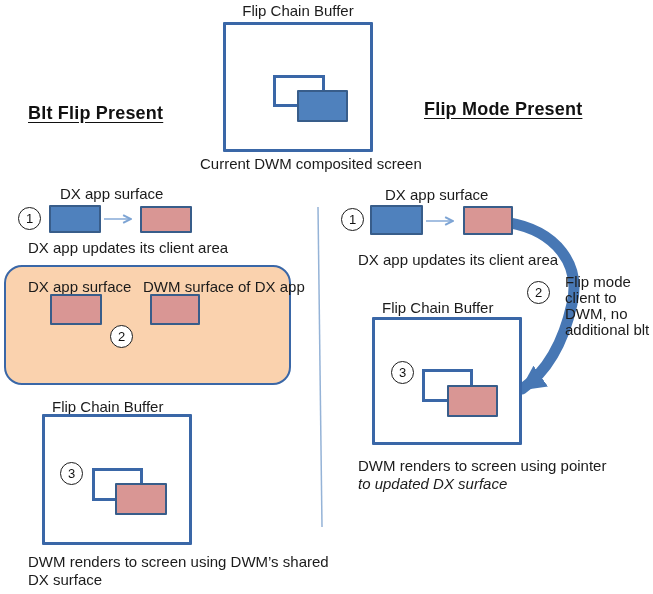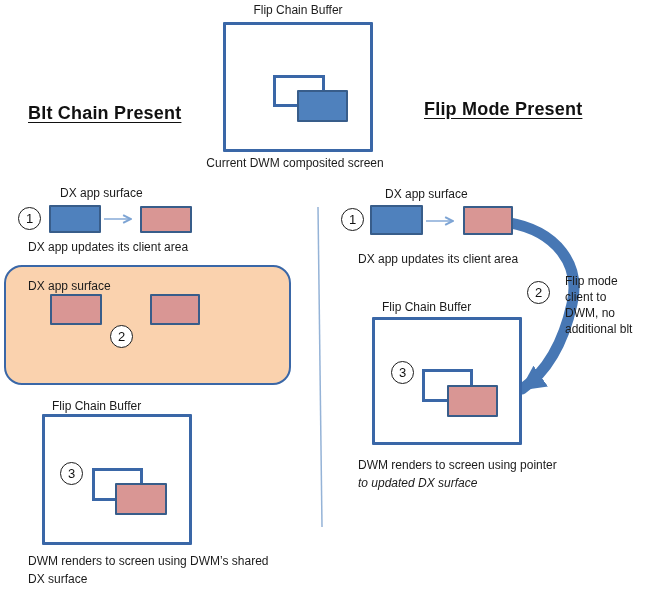--- a/index.html
+++ b/index.html
@@ -6,21 +6,21 @@
     --blue-fill:#4f81bd; --blue-border:#385d8a; --pink-fill:#d99694;
     --box-border:#3a67a7; --peach-fill:#fad2ae; --arrow-color:#4777b4;
     --thin-arrow:#7da4d4; --divider:#95b3d7; --text-color:#1b1b1b;
   }
   html,body{margin:0;padding:0;background:#fff;}
   .canvas{
     position:relative; width:653px; height:594px; background:#fff; overflow:hidden;
     font-family:"Liberation Sans","DejaVu Sans",sans-serif; color:var(--text-color);
   }
   .overlay{position:absolute;left:0;top:0;width:653px;height:594px;}
-  .txt{position:absolute;font-size:12px;line-height:17px;white-space:nowrap;color:var(--text-color);}
+  .txt{position:absolute;font-size:15px;line-height:17px;white-space:nowrap;color:var(--text-color);}
   .center{text-align:center;}
   .heading{
     position:absolute;font-size:18px;font-weight:600;letter-spacing:.2px;
     text-decoration:underline;text-underline-offset:3px;color:#111;white-space:nowrap;
   }
   .rect{position:absolute;box-sizing:border-box;}
   .blue{background:var(--blue-fill);border:2px solid var(--blue-border);border-radius:1px;}
   .pink{background:var(--pink-fill);border:2px solid var(--blue-border);border-radius:1px;}
   .bigbox{position:absolute;box-sizing:border-box;background:#fff;border:3px solid var(--box-border);border-radius:1px;}
   .whiterect{background:#fff;border:3px solid var(--box-border);}
@@ -64,30 +64,31 @@
     <path class="swoosh" d="M 84 330 C 94 354, 136 358, 153 341" marker-end="url(#solidhead)"></path>
     <path class="bigcurve" d="M 505 222 C 558 230, 581 266, 572 304 C 564 340, 548 371, 522 389" marker-end="url(#bigsolidhead)"></path>
   </svg>
 
   <div class="txt center" style="left:223px;top:2px;width:150px;">Flip Chain Buffer</div>
   <div class="bigbox" style="left:223px;top:22px;width:150px;height:130px;"></div>
   <div class="rect whiterect" style="left:273px;top:75px;width:52px;height:32px;"></div>
   <div class="rect blue" style="left:297px;top:90px;width:51px;height:32px;"></div>
   <div class="txt center" style="left:200px;top:155px;width:190px;">Current DWM composited screen</div>
 
-  <div class="heading" style="left:28px;top:103px;">Blt Chain Present</div>
+  <div class="heading" style="left:28px;top:103px;">Blt Flip Present</div>
 
   <div class="txt" style="left:60px;top:185px;">DX app surface</div>
   <div class="circle" style="left:18px;top:207px;">1</div>
   <div class="rect blue" style="left:49px;top:205px;width:52px;height:28px;"></div>
   <div class="rect pink" style="left:140px;top:206px;width:52px;height:27px;"></div>
   <div class="txt" style="left:28px;top:239px;">DX app updates its client area</div>
 
   <div class="roundbox" style="left:4px;top:265px;width:287px;height:120px;"></div>
   <div class="txt" style="left:28px;top:278px;">DX app surface</div>
+  <div class="txt" style="left:143px;top:278px;">DWM surface of DX app</div>
   <div class="rect pink" style="left:50px;top:294px;width:52px;height:31px;"></div>
   <div class="rect pink" style="left:150px;top:294px;width:50px;height:31px;"></div>
   <div class="circle" style="left:110px;top:325px;">2</div>
 
   <div class="txt" style="left:52px;top:398px;">Flip Chain Buffer</div>
   <div class="bigbox" style="left:42px;top:414px;width:150px;height:131px;"></div>
   <div class="circle" style="left:60px;top:462px;">3</div>
   <div class="rect whiterect" style="left:92px;top:468px;width:51px;height:33px;"></div>
   <div class="rect pink" style="left:115px;top:483px;width:52px;height:32px;"></div>
   <div class="txt" style="left:28px;top:553px;">DWM renders to screen using DWM’s shared</div>

